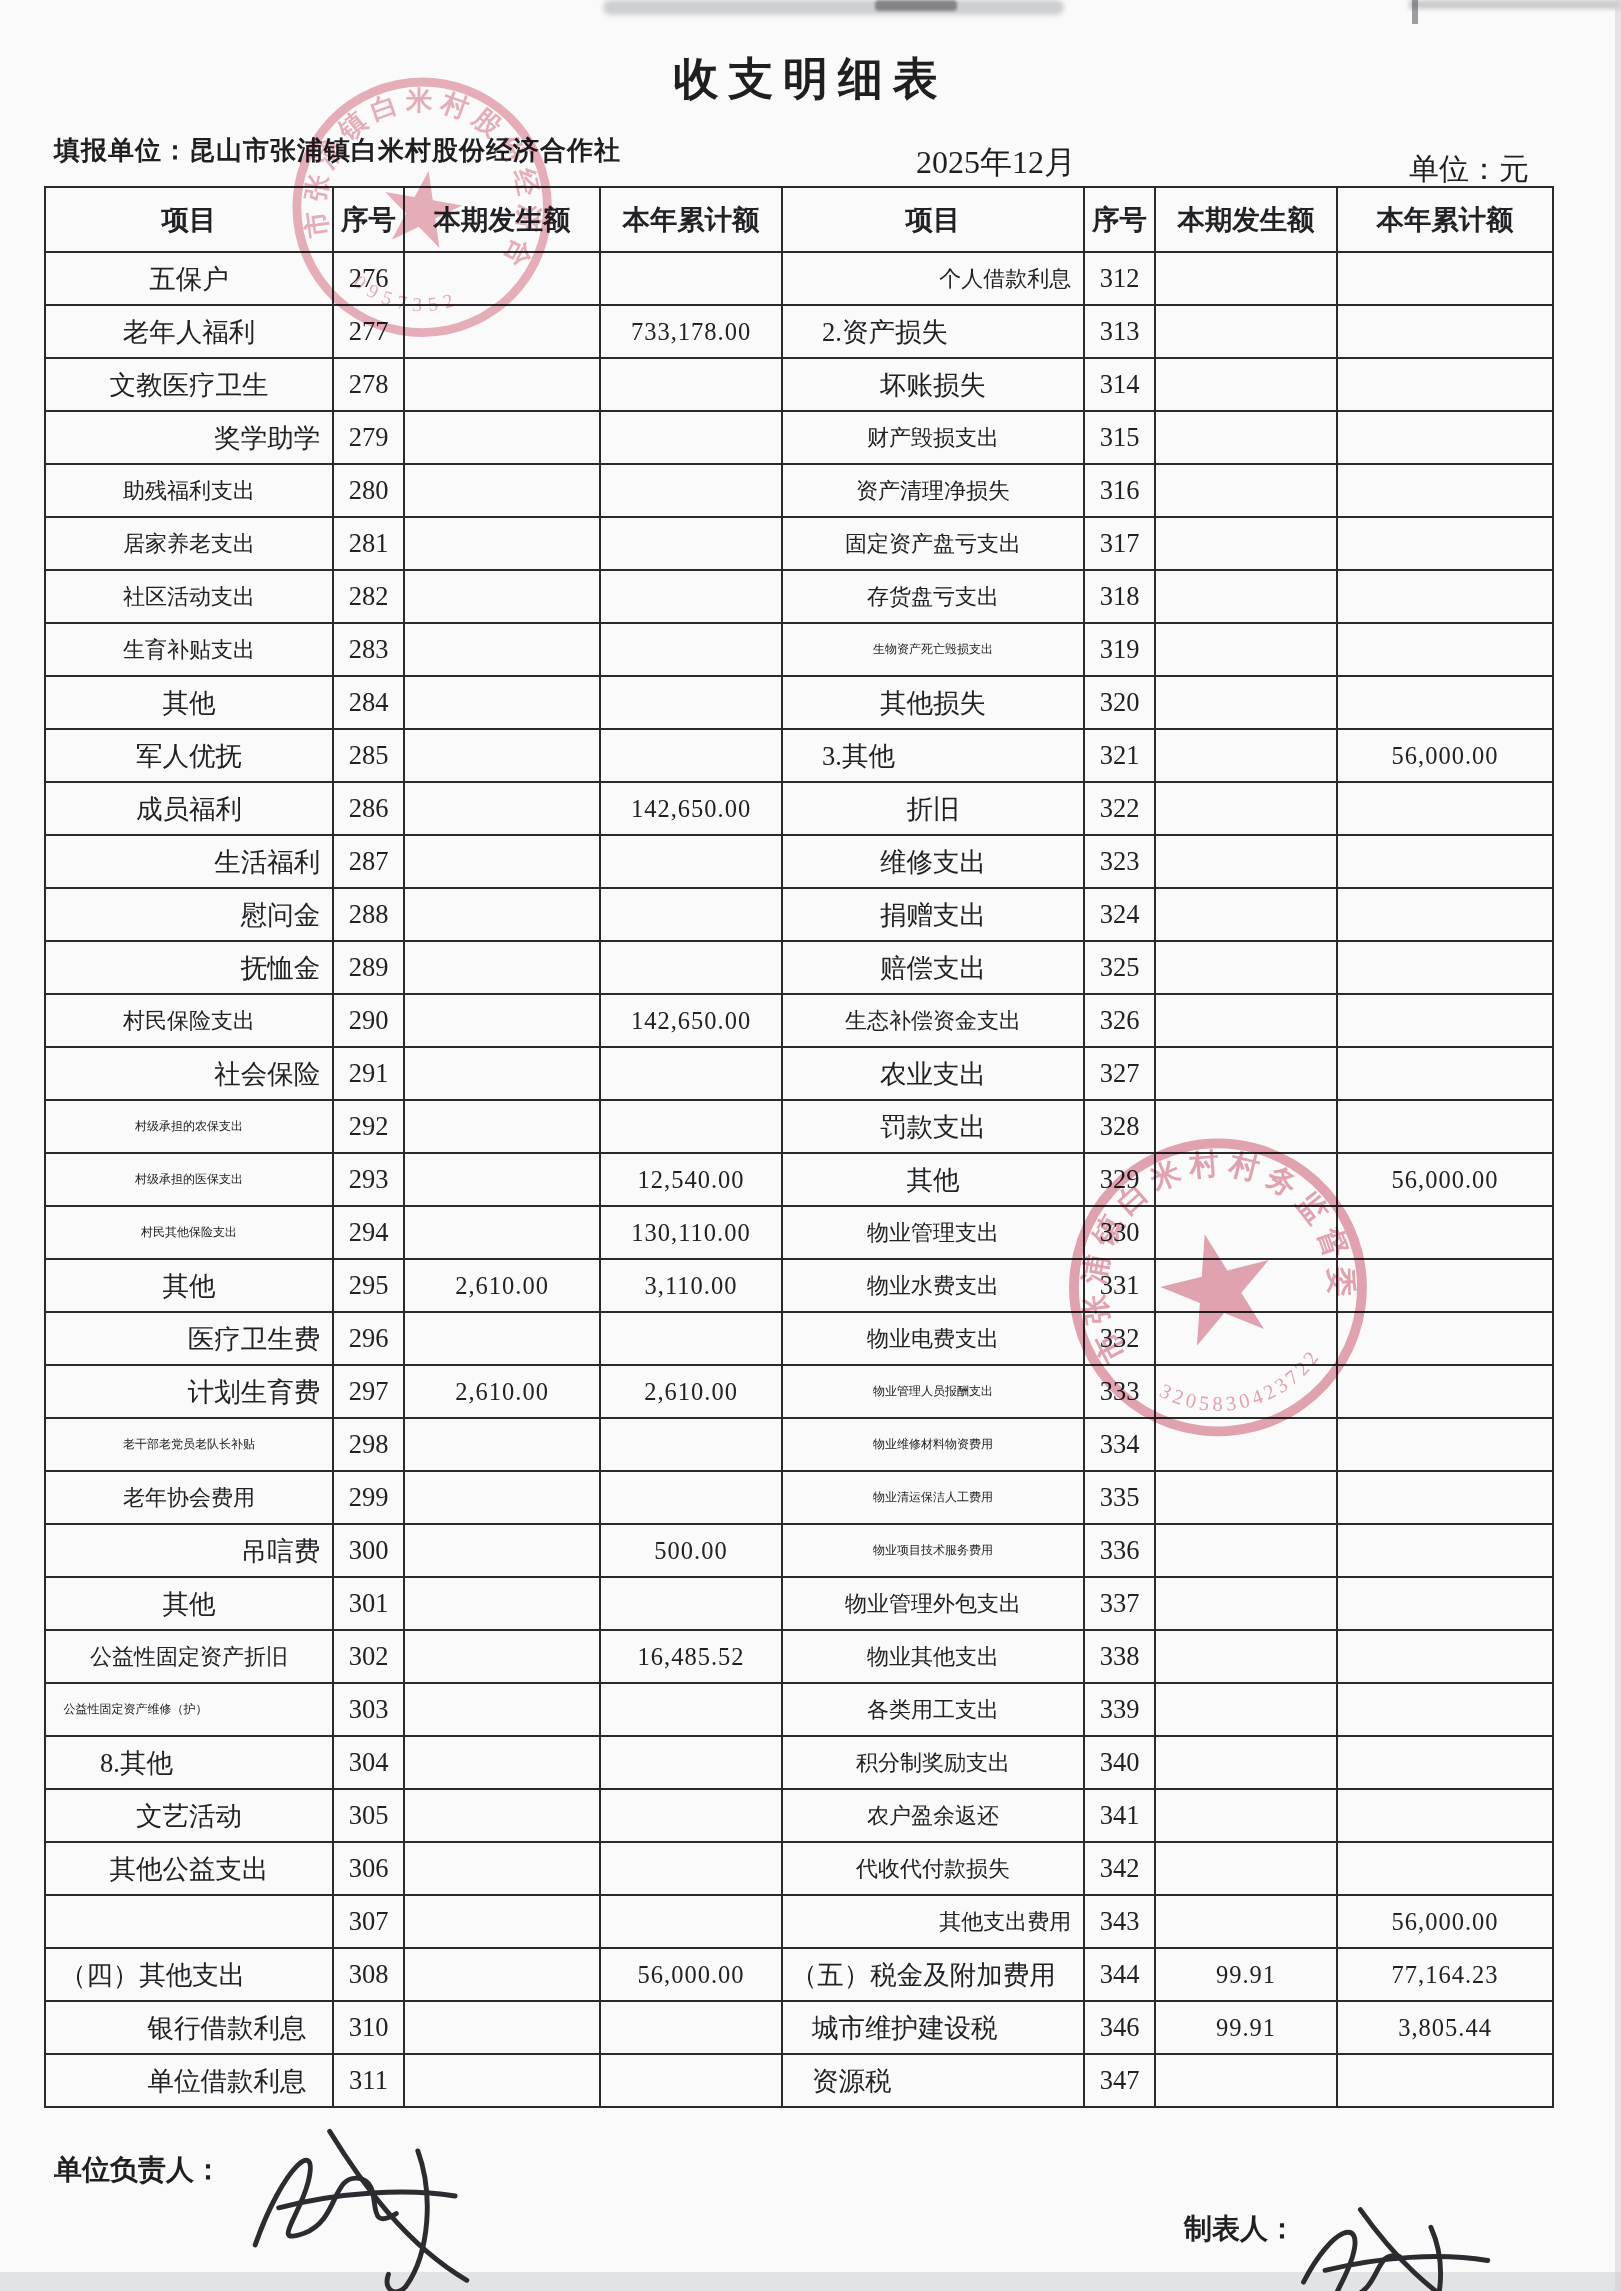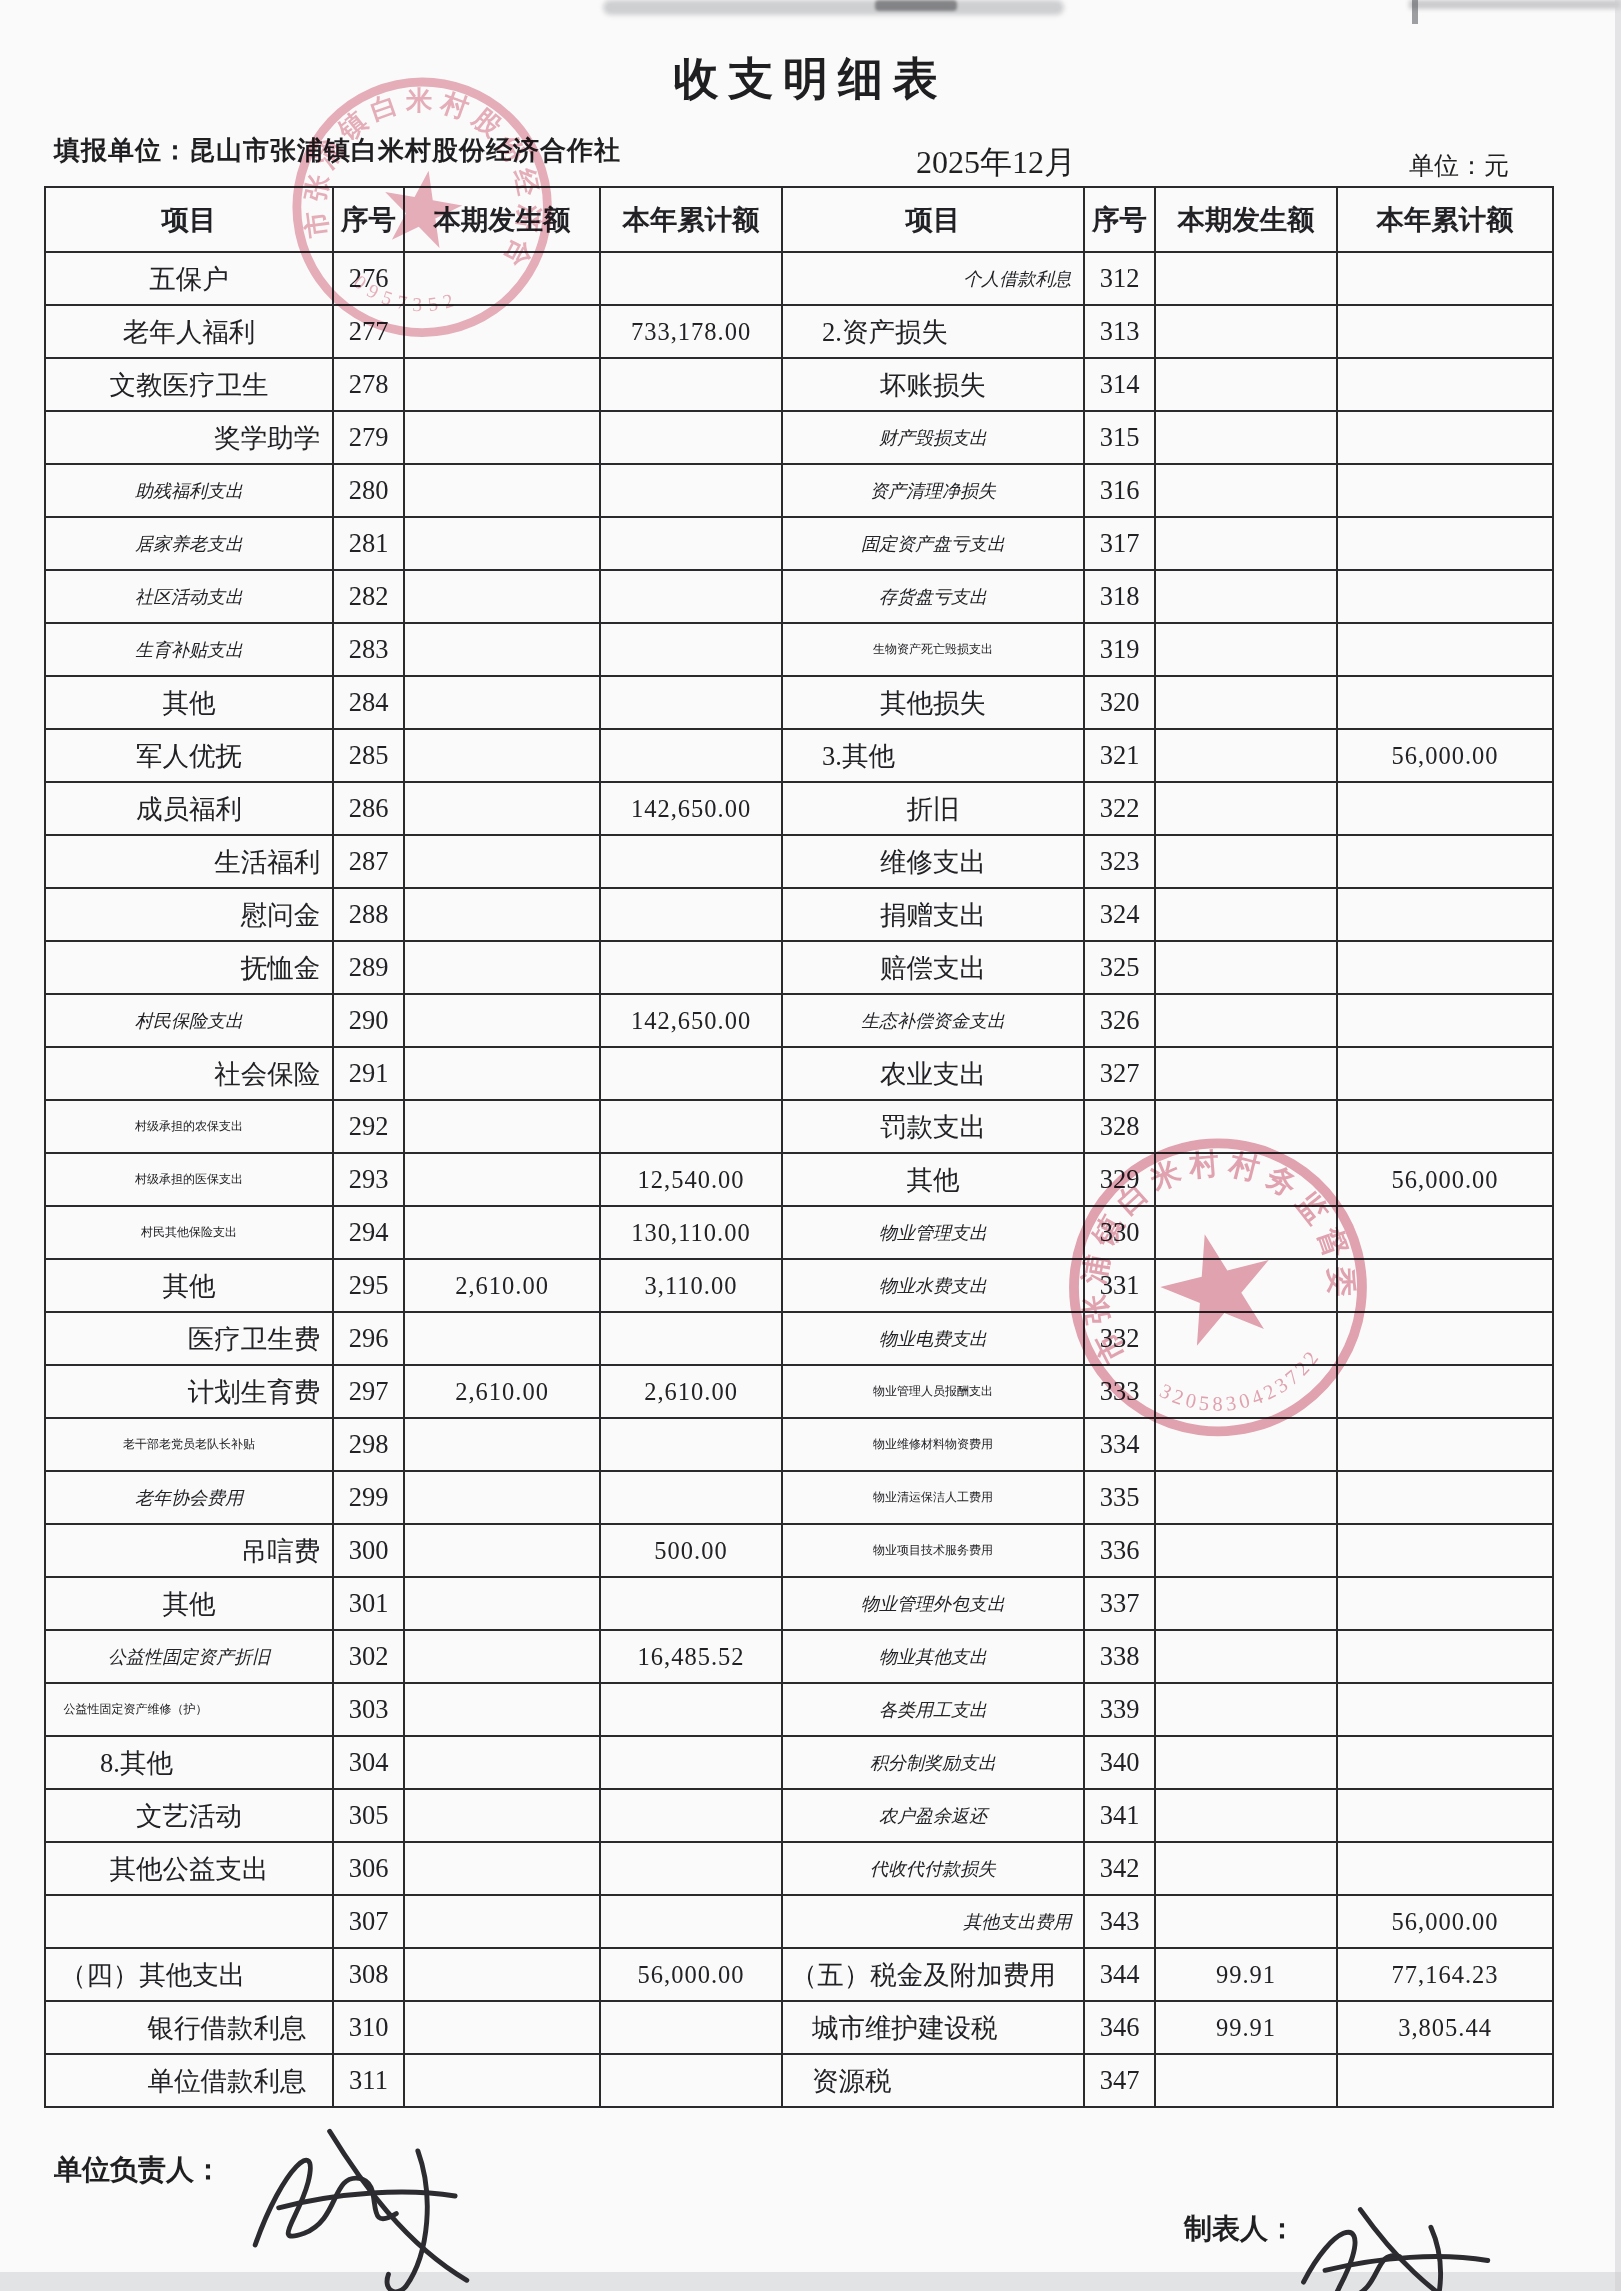--- a/index.html
+++ b/index.html
@@ -17,40 +17,40 @@
   .smudge.top4{left:1412px;top:0;width:5.9px;height:23.5px;background:rgba(80,82,88,.55);}
   .smudge.bottom{left:0;top:2272px;width:1621px;height:19.6px;background:rgba(198,199,205,.45);}
   .smudge.right{left:1615px;top:0;width:5.9px;height:2292px;background:rgba(205,206,210,.5);}
 
   .title{
     position:absolute;top:49px;left:0;width:100%;text-align:center;
     font-size:45px;font-weight:600;letter-spacing:9.8px;
   }
   .report-line{position:absolute;top:133px;left:54px;font-size:26px;font-weight:600;letter-spacing:1px;}
   .period{position:absolute;top:141px;left:916px;font-size:32px;font-weight:500;}
-  .unit{position:absolute;top:149px;left:1409px;font-size:25px;font-weight:500;}
+  .unit{position:absolute;top:149px;left:1409px;font-size:30px;font-weight:500;}
 
   table.sheet{
     position:absolute;left:44px;top:186px;width:1507px;
     border-collapse:collapse;table-layout:fixed;z-index:2;
     border:2.9px solid #2a2a2d;
   }
   table.sheet th,table.sheet td{
     border:2px solid #2a2a2d;overflow:hidden;white-space:nowrap;
     color:#222226;
   }
   table.sheet th{height:61px;font-size:27.4px;font-weight:600;text-align:center;}
   table.sheet td{height:49px;font-weight:500;}
   td.no{text-align:center;font-size:26.5px;}
   td.amt{text-align:center;font-size:24.5px;letter-spacing:1px;}
   td.item.a-l{text-align:left;padding-left:13.7px;}
   td.item.a-c{text-align:center;}
   td.item.a-r{text-align:right;padding-right:11.8px;}
   td.item.s-l{font-size:26.5px;}
-  td.item.s-m{font-size:18px;font-style:italic;}
+  td.item.s-m{font-size:22px;}
   td.item.s-s{font-size:12px;}
 
   .stamp{position:absolute;pointer-events:none;mix-blend-mode:multiply;z-index:3;}
   .stamp.one{left:276px;top:41px;opacity:.52;transform:rotate(10deg);}
   .stamp.two{left:1051px;top:1119px;opacity:.6;transform:rotate(-14deg);}
 
   .footer-left{position:absolute;top:2151px;left:54px;font-size:28px;font-weight:600;z-index:2;}
   .footer-right{position:absolute;top:2210px;left:1184px;font-size:28px;font-weight:600;z-index:2;}
   .sig{position:absolute;z-index:2;}
   .sig.one{left:214px;top:2098px;}

